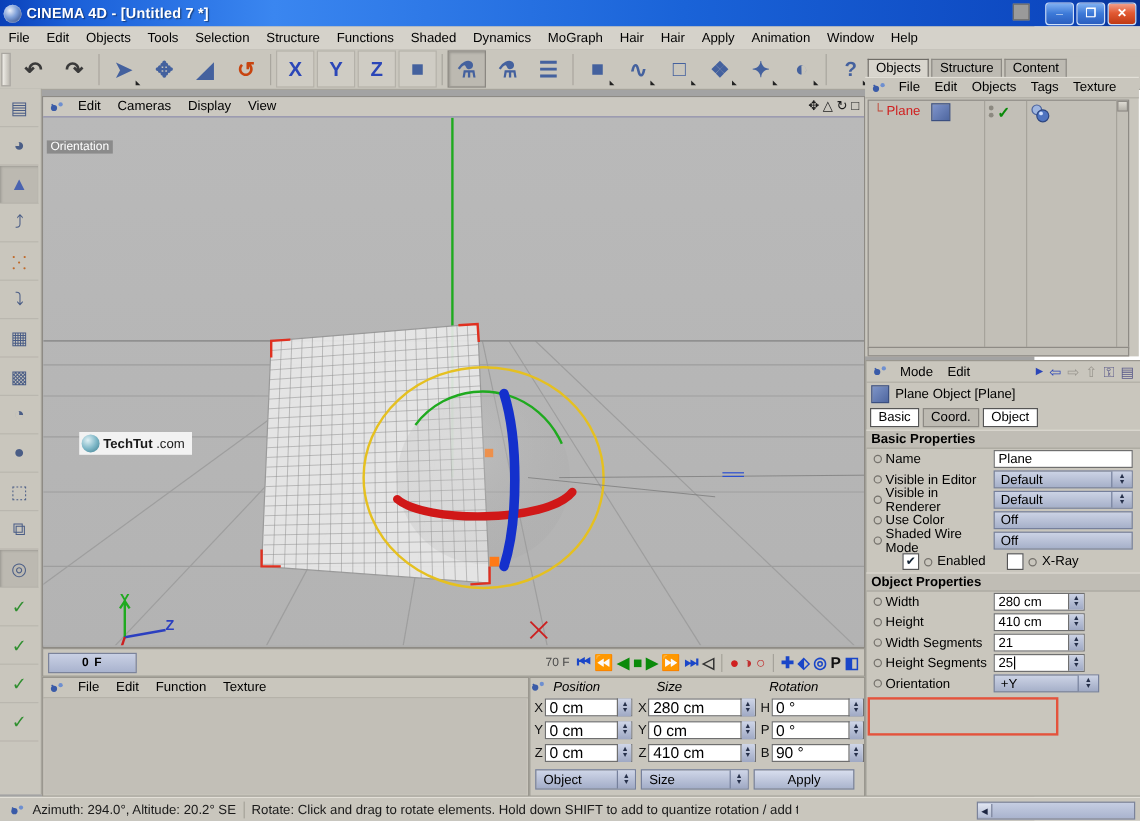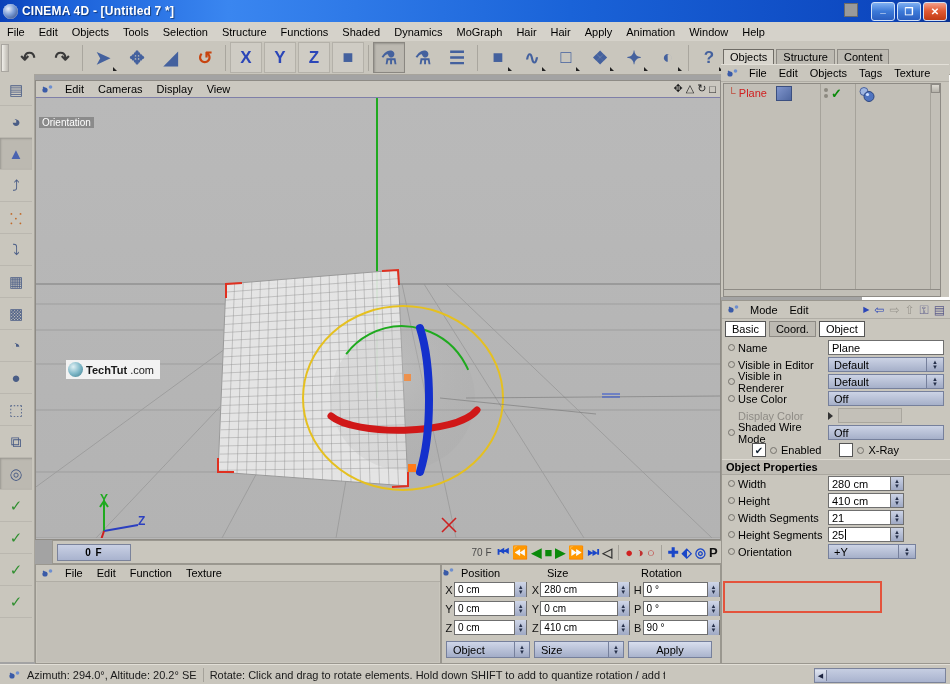--- a/index.html
+++ b/index.html
@@ -66,47 +66,47 @@
     background:#8b8b8b;padding:0 3px;z-index:6;}
   .watermark{position:absolute;left:30px;top:262px;z-index:7;background:#f2f2f2;
     padding:2px 6px 2px 2px;display:flex;align-items:center;gap:3px;
     font-size:11px;color:#1a1a1a;font-weight:bold;}
   .wm-logo{width:15px;height:15px;border-radius:50%;
     background:radial-gradient(circle at 35% 32%,#dff0f4 0%,#7fb8c8 50%,#3b7b8c 100%);}
   .wm-com{font-weight:normal;}
 
   
   .timeline{position:absolute;left:35px;top:540px;width:684px;height:22px;
-    background:#c9c6bd;border:1px solid #9a978f;display:flex;align-items:center;margin-left:17px;}
+    background:#c9c6bd;border:1px solid #9a978f;display:flex;align-items:center;}
   .tl-field{width:72px;height:15px;margin-left:4px;
     background:linear-gradient(180deg,#c9d0e4,#a9b3ce);border:1px solid #7b839b;
     font-size:10px;display:flex;align-items:center;justify-content:center;
     font-weight:bold;letter-spacing:1px;}
   .tl-spacer{flex:1;}
   .tl-end{font-size:10px;color:#4a4a4a;margin-right:6px;}
   .tl-ctl{display:flex;align-items:center;gap:3px;padding-right:4px;}
   .tl-sep{width:1px;height:15px;background:#a5a29a;margin:0 3px;}
 
   
   .matmgr{position:absolute;left:35px;top:564px;width:404px;height:98px;
     background:#c9c6bd;border:1px solid #9a978f;}
   .mm-menu{height:16px;display:flex;align-items:center;border-bottom:1px solid #b0ada5;}
   .mm-menu .mi{padding:0 7px;font-size:11px;}
   .mm-body{position:absolute;left:1px;top:17px;right:1px;bottom:1px;background:#c2bfb7;}
 
   
   .coordmgr{position:absolute;left:441px;top:564px;width:278px;height:98px;
     background:#c9c6bd;border:1px solid #9a978f;}
   .cm-head{height:15px;display:flex;align-items:center;font-size:11px;}
-  .cm-head .lbl{font-size:11px;}
+  .cm-head .lbl{font-size:11px;font-style:italic;}
   .cm-row{display:flex;align-items:center;height:19px;padding-left:2px;}
   .axis{width:10px;font-size:11px;text-align:center;color:#111;}
   .numfield{height:15px;background:#fff;border:1px solid #6f6f6f;
     display:flex;align-items:center;box-sizing:border-box;}
-  .numfield .v{padding-left:3px;font-size:10px;color:#000;}
+  .numfield .v{padding-left:3px;font-size:13px;color:#000;}
   .spin{width:11px;height:15px;margin-left:auto;flex:0 0 11px;
     background:linear-gradient(180deg,#cfd6e8,#9fa9c4);border-left:1px solid #6f6f6f;
     display:flex;flex-direction:column;align-items:center;justify-content:center;
     font-size:6px;line-height:5px;color:#26304a;}
   .cm-btn{height:17px;background:linear-gradient(180deg,#cfd6e8,#a3adc8);
     border:1px solid #76809c;display:flex;align-items:center;font-size:11px;
     box-sizing:border-box;}
   .cm-btn .bv{padding-left:6px;}
   .cm-btn .bspin{width:14px;height:15px;margin-left:auto;
     background:linear-gradient(180deg,#cfd6e8,#9fa9c4);border-left:1px solid #76809c;
@@ -720,25 +720,30 @@
         <div class="mi">Edit</div>
         <div style="margin-left: auto; display: flex; gap: 5px; align-items: center; padding-right: 5px;">
           <span style="font-size: 8px; color: rgb(43, 70, 184);">▶</span>
           <span style="font-size: 12px; color: rgb(43, 70, 184);">⇦</span>
           <span style="font-size: 12px; color: rgb(154, 151, 143);">⇨</span>
           <span style="font-size: 12px; color: rgb(154, 151, 143);">⇧</span>
           <span style="font-size: 12px; color: rgb(90, 90, 138);">⚿</span>
           <span style="font-size: 12px; color: rgb(90, 90, 138);">▤</span>
         </div>
       </div>
+    <div class="am-obj">
+      <span class="am-obj-sw"></span>
+      <span>Plane Object [Plane]</span>
+    </div>
     <div class="am-tabs" id="amtabs">
         <div class="am-tab active">Basic</div>
         <div class="am-tab">Coord.</div>
         <div class="am-tab active">Object</div>
       </div>
+    <div class="sect">Basic Properties</div>
     <div id="basicrows">
         <div class="prow">
           <div class="plabel">
             <span class="dot"></span>
             <span>Name</span>
           </div>
           <div class="ctl text">
             <span class="v">Plane</span>
           </div>
         </div>
@@ -763,28 +768,20 @@
           </div>
         </div>
         <div class="prow">
           <div class="plabel">
             <span class="dot"></span>
             <span>Use Color</span>
           </div>
           <div class="ctl flat">
             <span class="v">Off</span>
           </div>
-        </div>
-        <div class="prow">
-          <div class="plabel dim">
-            <span class="dot" style="visibility: hidden;"></span>
-            <span>Display Color</span>
-          </div>
-          <span class="arr-r"></span>
-          <div class="ctl grey" style="flex: 0 0 64px; margin-right: auto;"></div>
         </div>
         <div class="prow">
           <div class="plabel">
             <span class="dot"></span>
             <span>Shaded Wire Mode</span>
           </div>
           <div class="ctl flat">
             <span class="v">Off</span>
           </div>
         </div>

